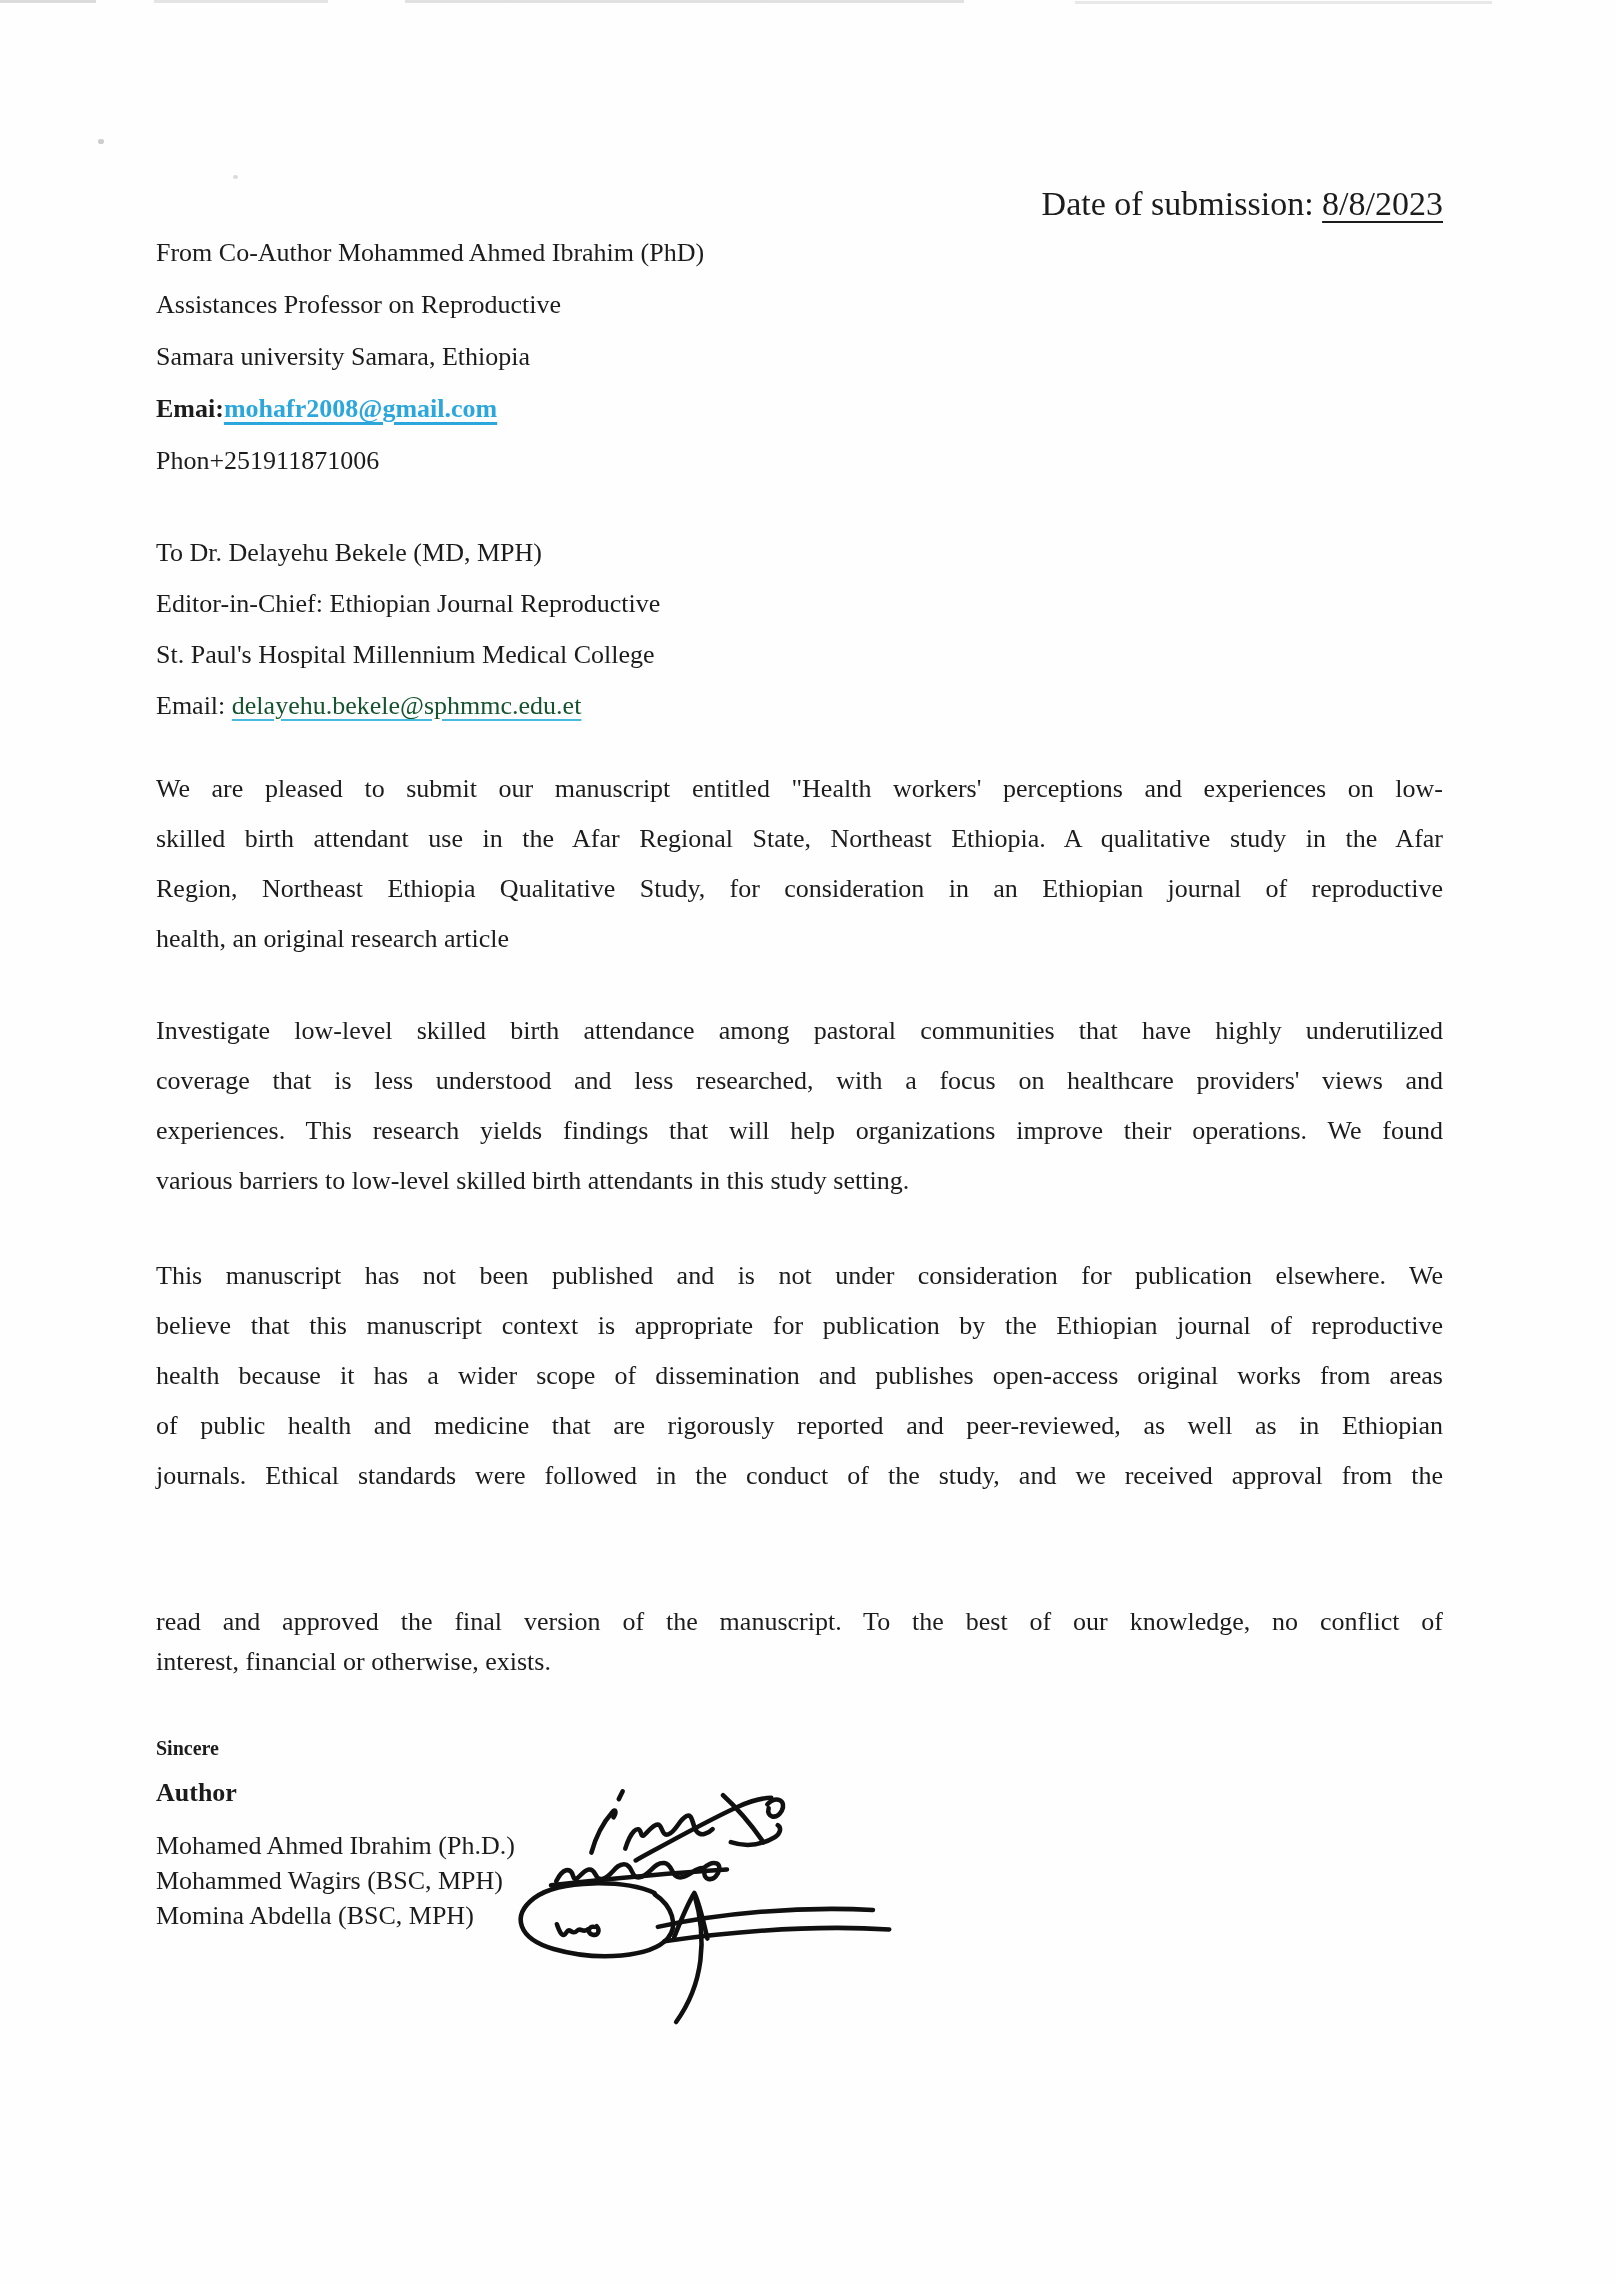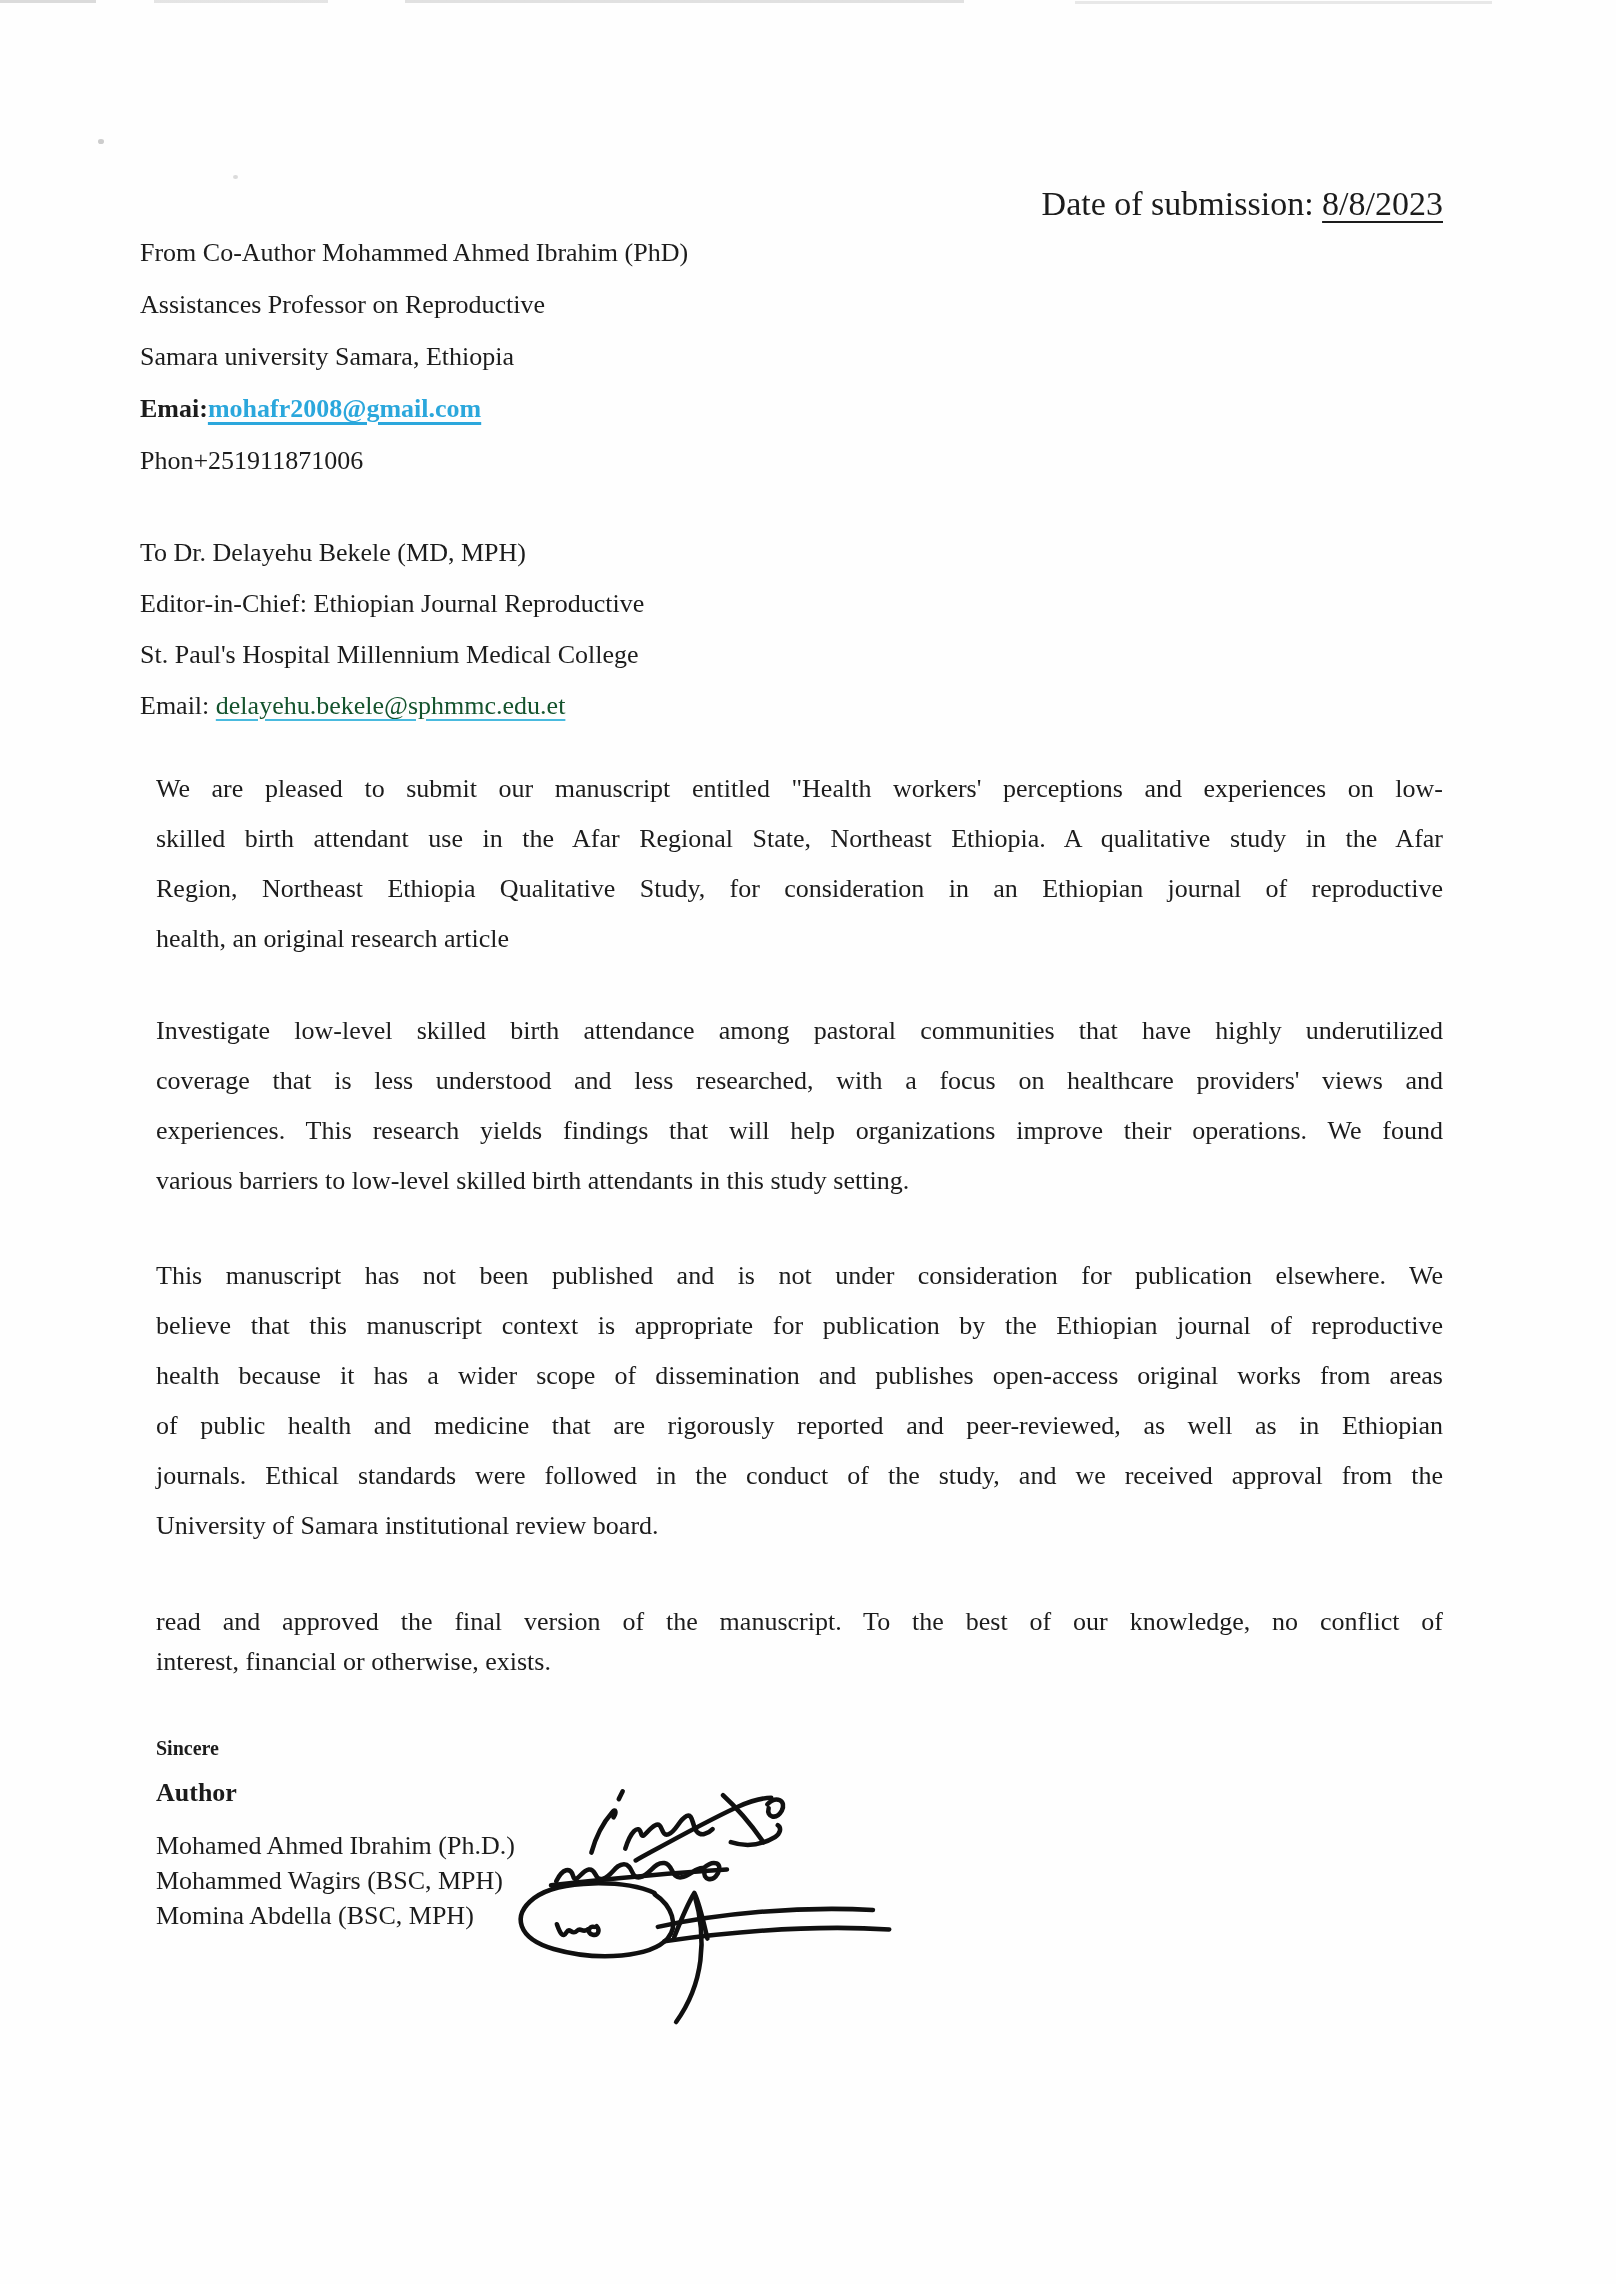--- a/index.html
+++ b/index.html
@@ -11,21 +11,21 @@
   .edge-line{top:0;left:0;width:964px;height:3.3px;opacity:.35;
     background:linear-gradient(90deg,#9a9a9a 0 10%,transparent 10% 16%,#b5b5b5 16% 34%,transparent 34% 42%,#ababab 42% 100%);}
   .edge-line2{top:1.3px;left:1075px;width:417px;height:2.6px;opacity:.22;background:#9a9a9a;}
   .speck1{top:139px;left:98px;width:5.9px;height:4.6px;background:#b9b9b9;border-radius:50%;filter:blur(0.7px);opacity:.7;}
   .speck2{top:175px;left:233px;width:4.6px;height:3.9px;background:#c4c4c4;border-radius:50%;filter:blur(0.7px);opacity:.6;}
 
   .date-line{position:absolute;top:184px;left:156px;right:173px;
     font-size:34px;line-height:39px;text-align:right;}
   .date-value{text-decoration:underline;text-underline-offset:5.9px;text-decoration-thickness:2px;}
 
-  .block{position:absolute;left:140px;right:173px;font-size:26px;}
+  .block{position:absolute;left:156px;right:173px;font-size:26px;}
   .from-block{top:227px;line-height:52px;}
   .to-block{top:527px;line-height:51px;}
 
   .b{font-weight:bold;}
   .link{cursor:pointer;}
   .link-from{color:#2ba7dc;font-weight:bold;text-decoration:underline;
     text-decoration-color:#2ba7dc;text-decoration-thickness:2.6px;text-underline-offset:5.2px;}
   .link-to{color:#14532d;text-decoration:underline;
     text-decoration-color:#49bade;text-decoration-thickness:2px;text-underline-offset:5.2px;}
 
@@ -82,21 +82,20 @@
       <div class="jline">coverage that is less understood and less researched, with a focus on healthcare providers' views and</div>
       <div class="jline">experiences. This research yields findings that will help organizations improve their operations. We found</div>
       <div class="jline last">various barriers to low-level skilled birth attendants in this study setting.</div>
     </div>
   <div class="para p3">
       <div class="jline">This manuscript has not been published and is not under consideration for publication elsewhere. We</div>
       <div class="jline">believe that this manuscript context is appropriate for publication by the Ethiopian journal of reproductive</div>
       <div class="jline">health because it has a wider scope of dissemination and publishes open-access original works from areas</div>
       <div class="jline">of public health and medicine that are rigorously reported and peer-reviewed, as well as in Ethiopian</div>
       <div class="jline">journals. Ethical standards were followed in the conduct of the study, and we received approval from the</div>
-      <div class="jline last">University of Samara institutional review board.</div>
     </div>
   <div class="para p4">
       <div class="jline">read and approved the final version of the manuscript. To the best of our knowledge, no conflict of</div>
       <div class="jline last">interest, financial or otherwise, exists.</div>
     </div>
 
   <div class="sincere">Sincere</div>
   <div class="author-heading">Author</div>
 
   <div class="authors">

